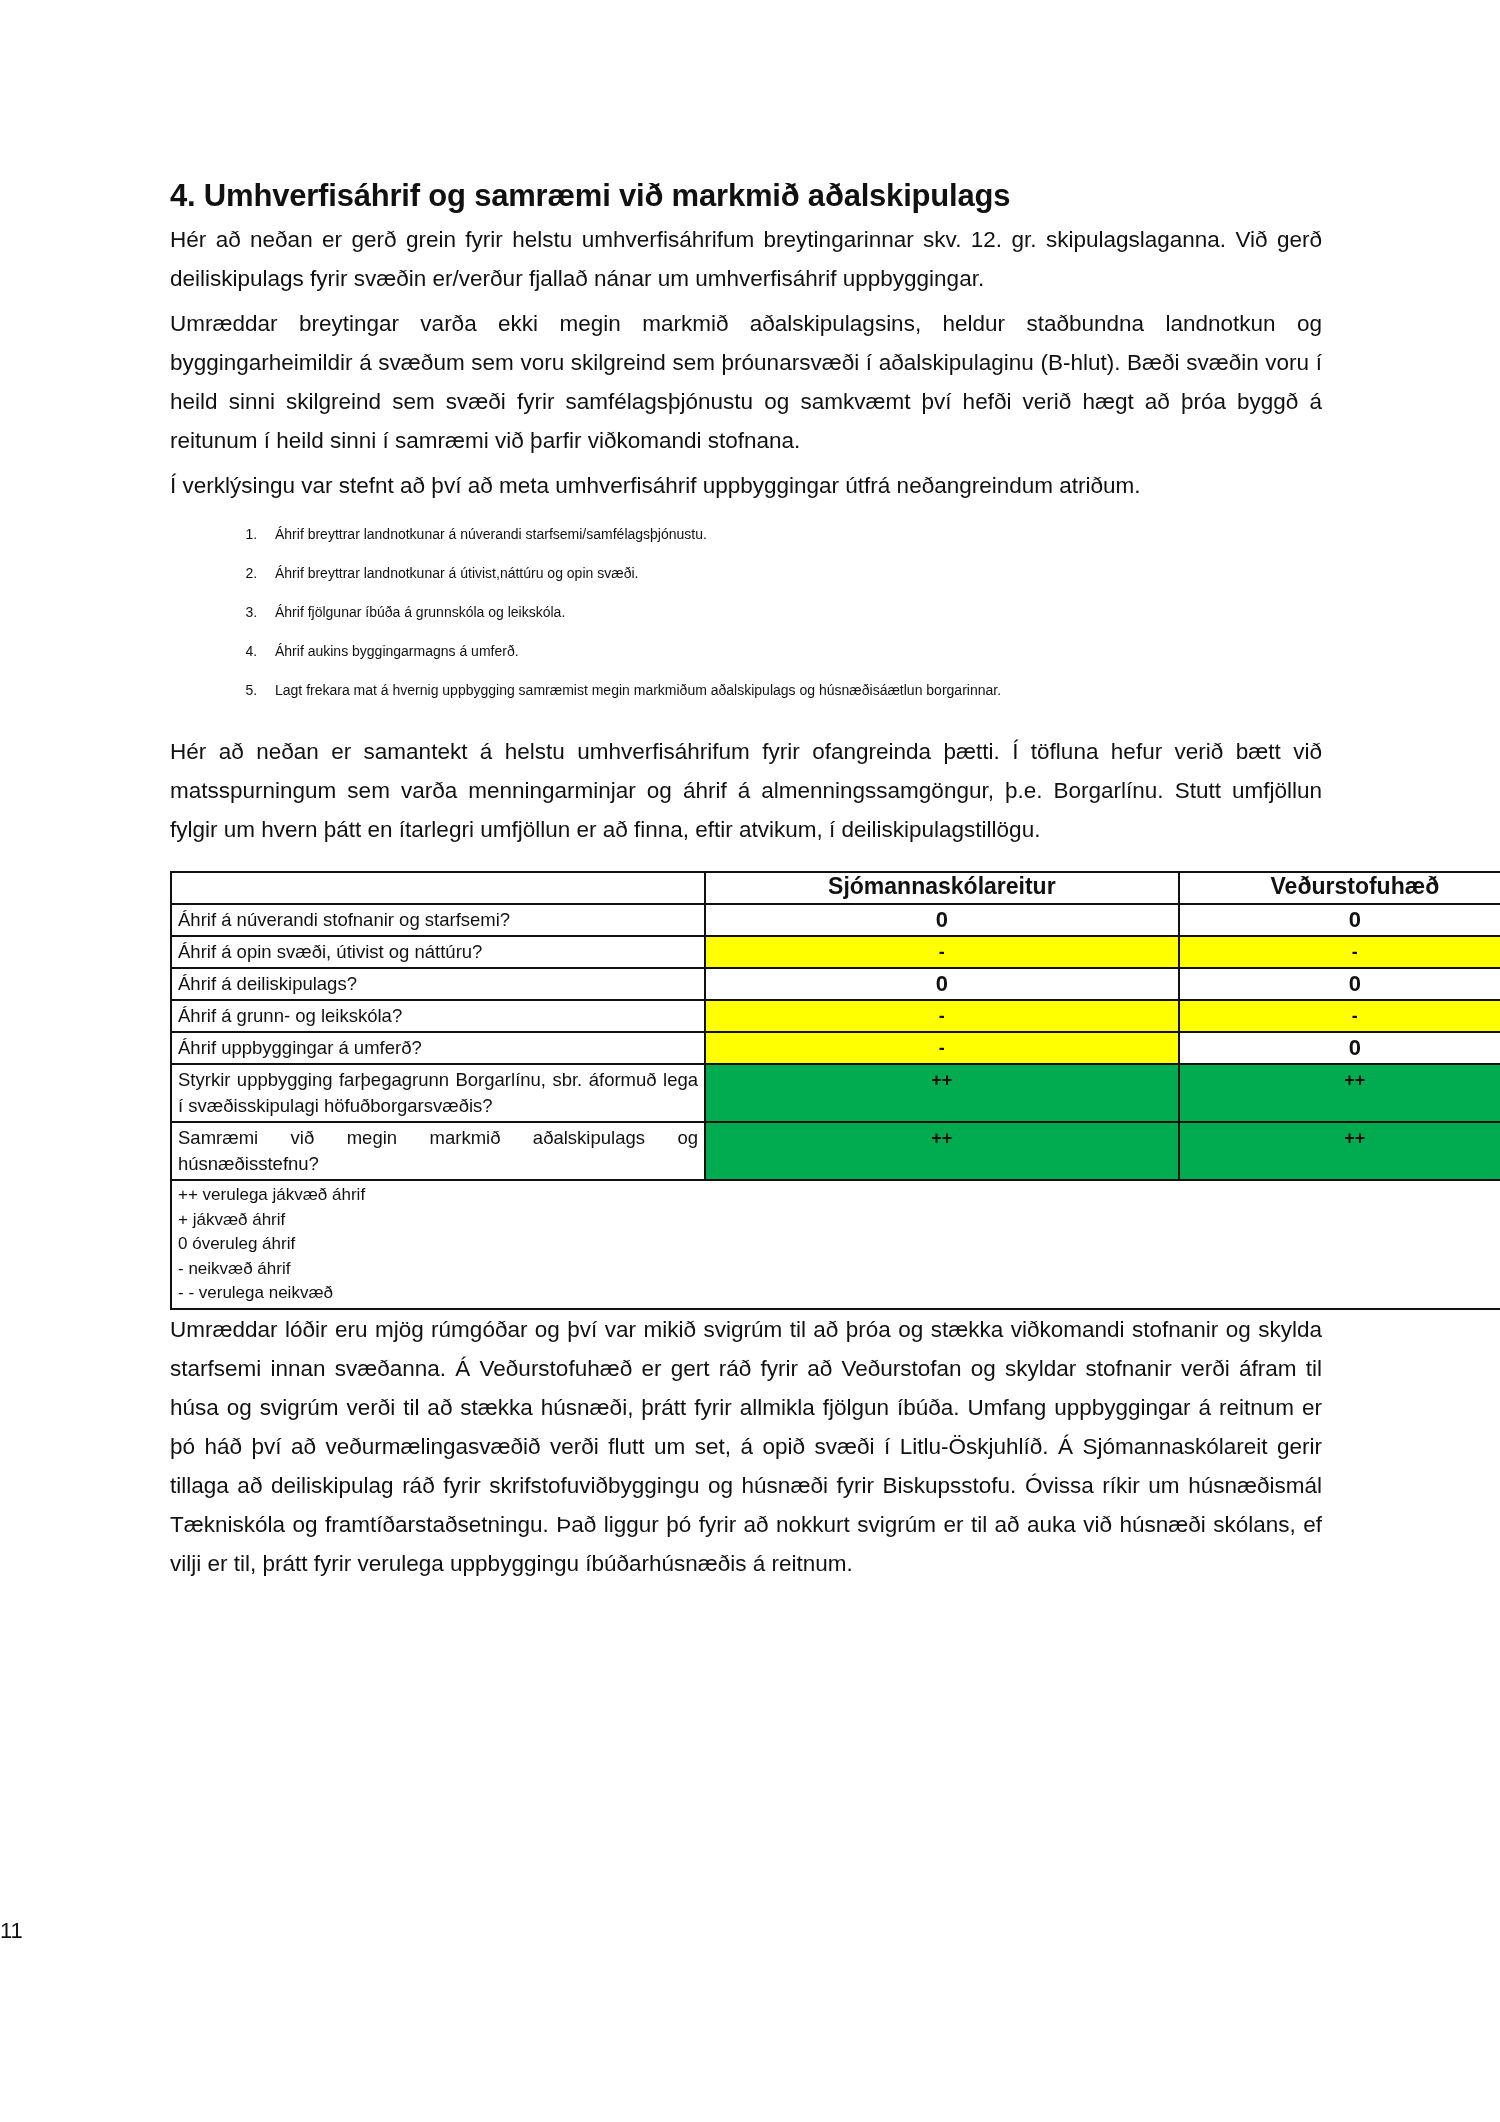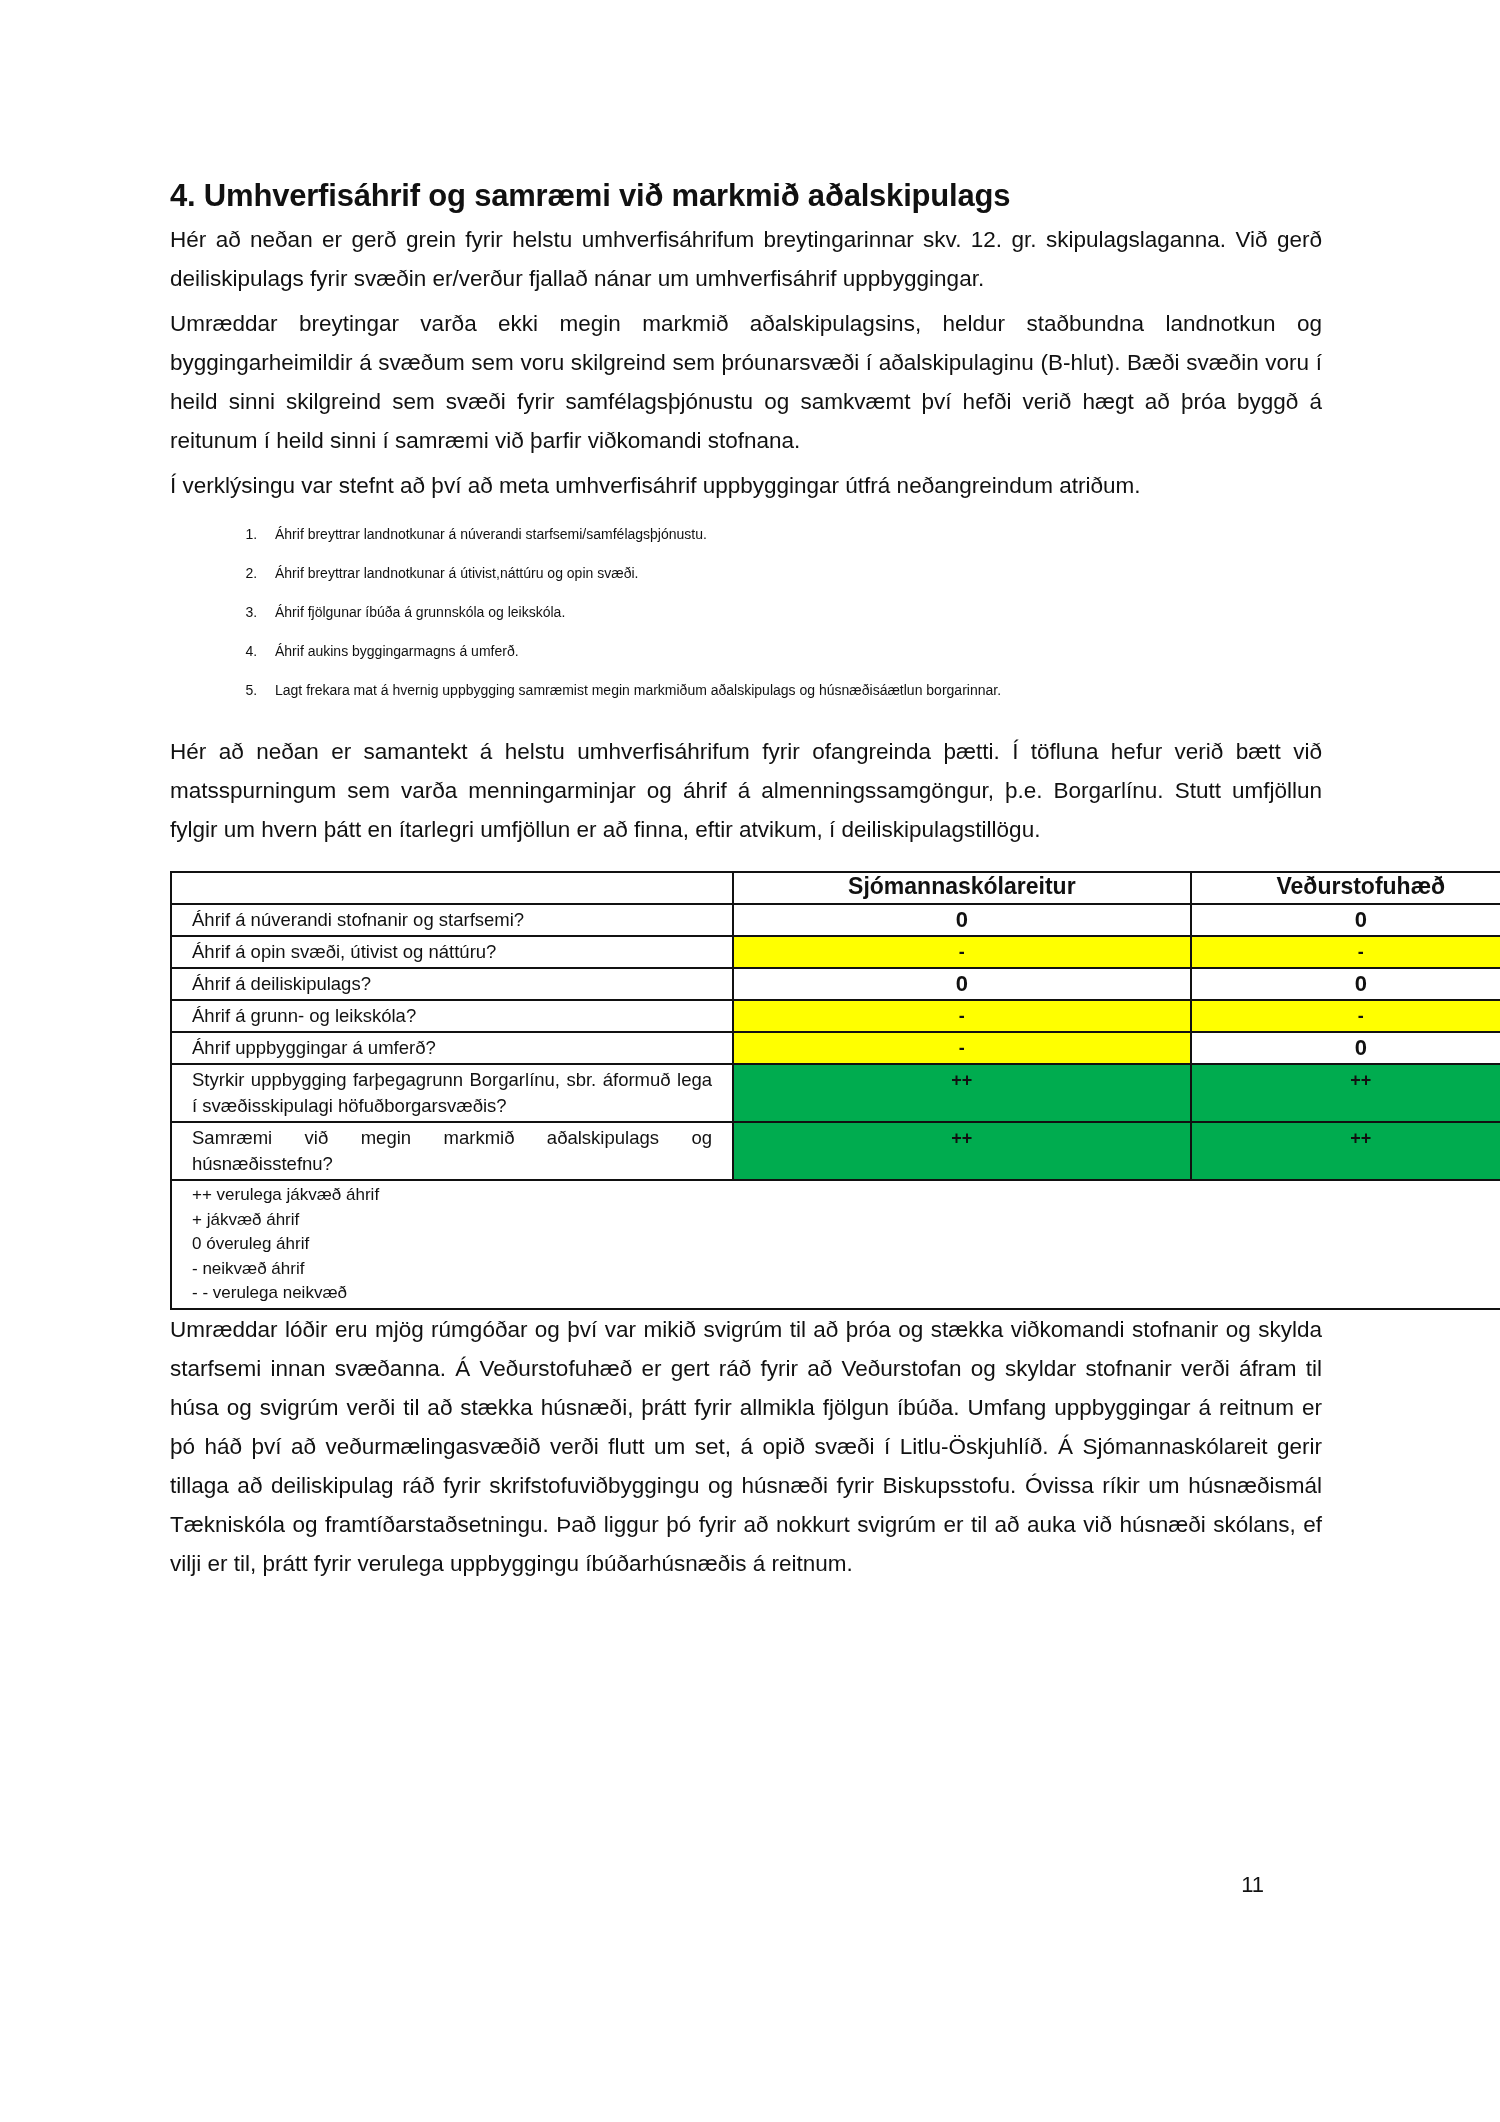--- a/index.html
+++ b/index.html
@@ -6,28 +6,28 @@
   body { width: 1500px; height: 2122px; position: relative; overflow: hidden;
          font-family: "Liberation Sans", sans-serif; color: #111; }
   .page { position: absolute; left: 170px; top: 178px; width: 1152px; }
   h1 { font-size: 31px; font-weight: bold; margin: 0 0 6px 0; letter-spacing: -0.2px; }
   p { font-size: 22.5px; line-height: 39px; margin: 0 0 8px 0; text-align: justify; }
   p.tight { margin-bottom: 6px; }
   ol { margin: 10px 12px 0 0; padding-left: 91px; font-size: 14px; line-height: 39px; }
   ol li { padding-left: 14px; text-align: justify; }
   .gap { height: 22px; }
   table.impact { border-collapse: collapse; width: 1362px; margin-top: 22px; font-size: 18.5px; }
-  table.impact td, table.impact th { border: 2.5px solid #111; padding: 2px 20px; vertical-align: top; }
+  table.impact td, table.impact th { border: 2.5px solid #111; padding: 2px 6px; vertical-align: top; }
   table.impact th { font-size: 23px; font-weight: bold; text-align: center; height: 30px; padding: 0; }
   td.q { width: 520px; line-height: 26px; text-align: justify; }
   td.v { text-align: center; font-weight: bold; font-size: 22px; line-height: 26px; }
   td.v.small { font-size: 18px; }
   .legend { font-size: 17px; line-height: 24.5px; padding: 2px 6px; }
   h2 { font-size: 22.5px; font-weight: bold; margin: 60px 0 0 0; line-height: 36px; }
-  .pagenum { position: absolute; top: 1872px; left: 0; width: 1264px; text-align: right; font-size: 22px; }
+  .pagenum { position: absolute; top: 1918px; left: 0; width: 1264px; text-align: left; font-size: 22px; }
 </style>
 </head>
 <body>
 
 <div class="page">
   <h1>4. Umhverfisáhrif og samræmi við markmið aðalskipulags</h1>
   <p class="tight">Hér að neðan er  gerð grein fyrir helstu umhverfisáhrifum breytingarinnar skv. 12. gr. skipulagslaganna. Við gerð deiliskipulags fyrir svæðin er/verður fjallað nánar um umhverfisáhrif uppbyggingar.</p>
   <p class="tight">Umræddar breytingar varða ekki megin markmið aðalskipulagsins, heldur staðbundna landnotkun og byggingarheimildir á svæðum sem voru skilgreind sem þróunarsvæði í aðalskipulaginu (B-hlut).  Bæði svæðin voru í heild sinni skilgreind sem svæði fyrir samfélagsþjónustu og samkvæmt því hefði verið hægt að þróa byggð á reitunum í heild sinni í samræmi við þarfir viðkomandi stofnana.</p>
   <p class="tight">Í verklýsingu var stefnt að því að meta umhverfisáhrif uppbyggingar útfrá neðangreindum atriðum.</p>
 

